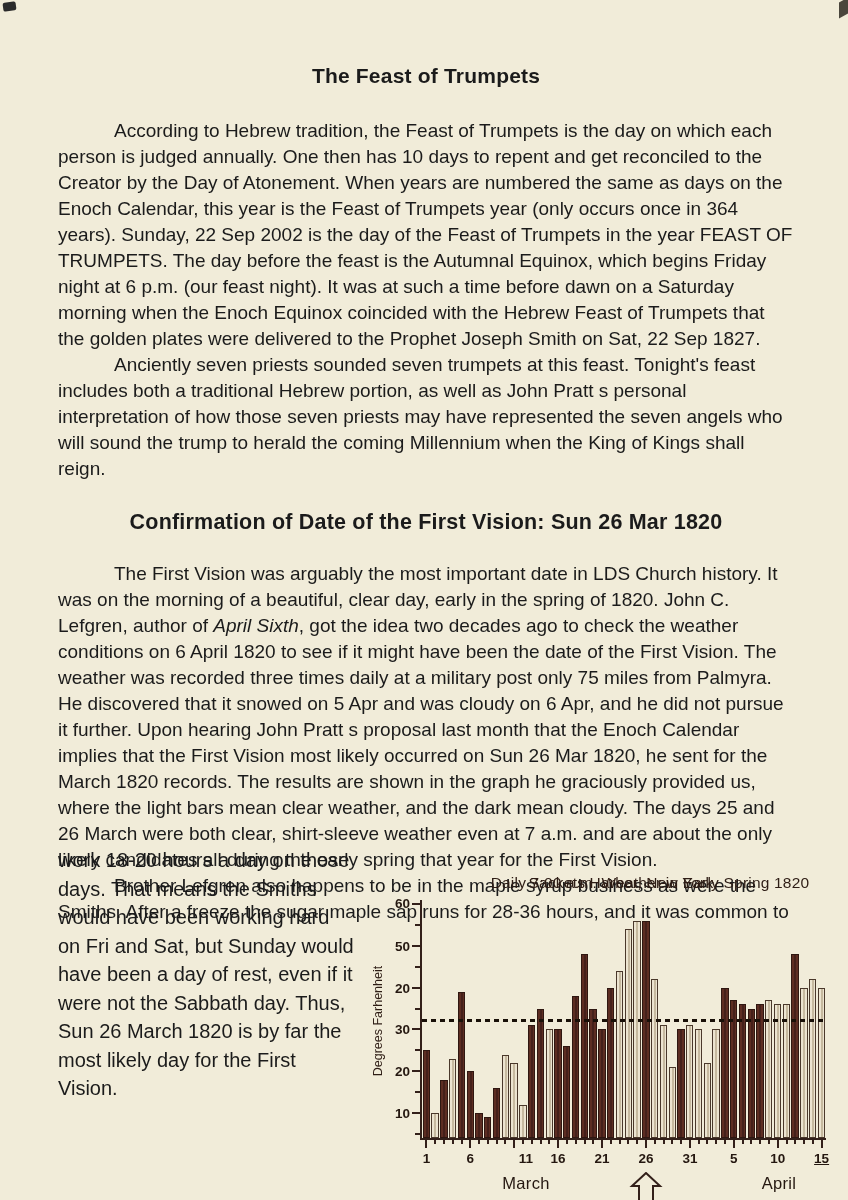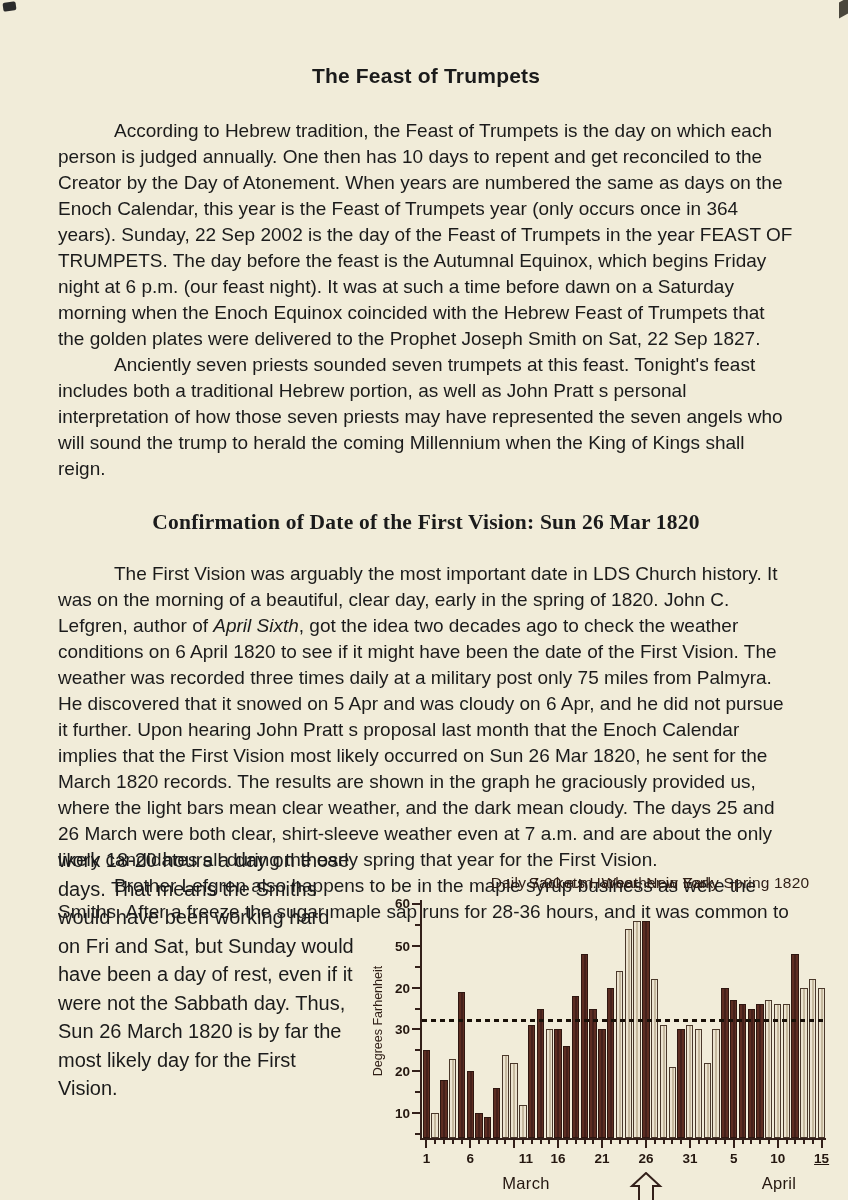--- a/index.html
+++ b/index.html
@@ -14,21 +14,21 @@
   .artifact{position:absolute;background:#2b2b2b;}
   .artifact.tl{left:3px;top:2px;width:13px;height:9px;border-radius:2px;transform:rotate(-8deg);}
   .artifact.tr{right:0px;top:0px;width:9px;height:16px;transform:skewY(-30deg);background:#4a463c;}
   .content{position:absolute;left:58px;top:64px;width:736px;}
   h1.doc-title{
     font-size:21px;font-weight:bold;text-align:center;
     margin:0 0 30px 0;letter-spacing:.2px;
   }
   h2.doc-title2{
     font-size:21.5px;font-weight:bold;text-align:center;
-    margin:28px 0 26px 0;letter-spacing:.2px;font-family:Liberation Serif, serif;
+    margin:28px 0 26px 0;letter-spacing:.2px;
   }
   p.body{
     font-size:19px;line-height:26px;margin:0;text-align:left;
   }
   p.body.indent{text-indent:56px;}
   .bottom-row{position:absolute;left:50px;top:846px;width:790px;display:flex;}
   .left-col{
     width:296px;flex:0 0 296px;
     font-size:20px;line-height:28.5px;padding-left:8px;
   }

